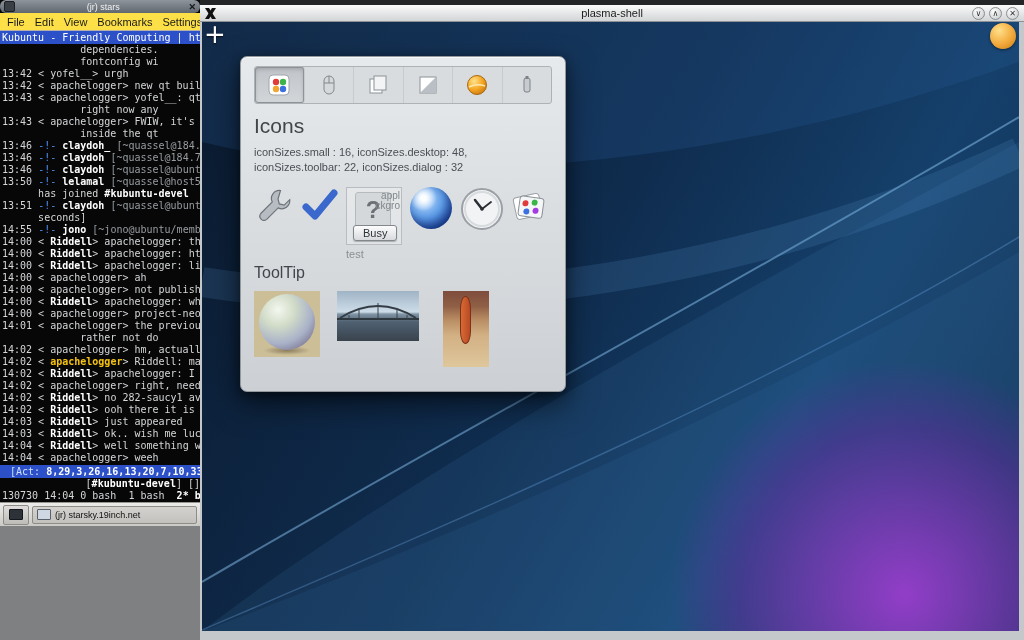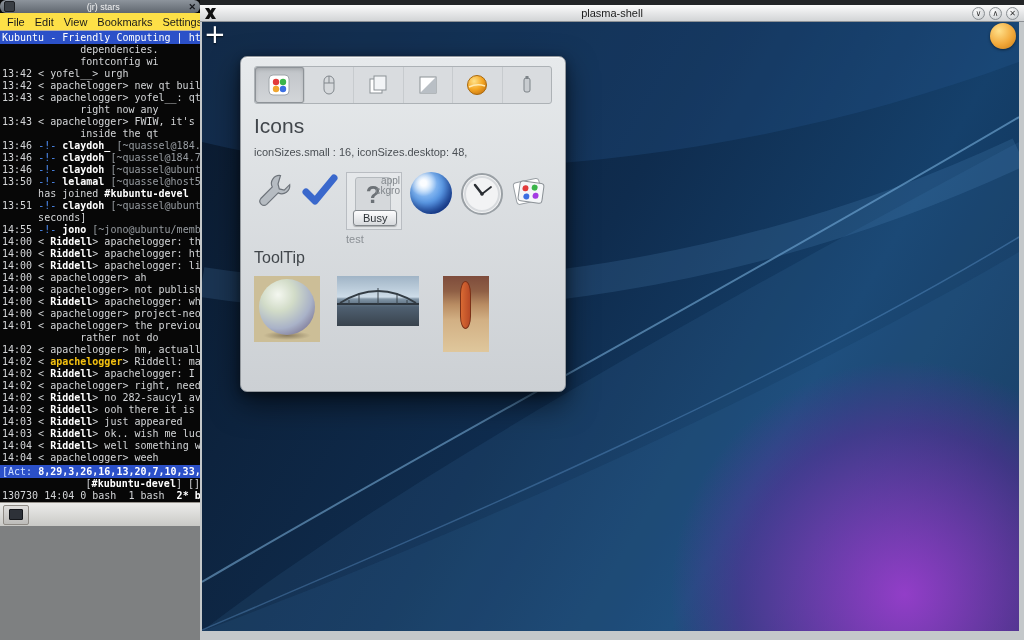--- a/index.html
+++ b/index.html
@@ -18,21 +18,21 @@
   .term-lines{flex:1;padding-left:2px;overflow:hidden;}
   .tline{white-space:pre;overflow:hidden;height:12px;}
   .act-bar{background:#2b50c8;height:13px;line-height:13px;padding-left:2px;white-space:pre;overflow:hidden;flex:0 0 auto;}
   .input-bar,.screen-status{height:12px;line-height:12px;padding-left:2px;white-space:pre;overflow:hidden;color:#d4d6d8;flex:0 0 auto;text-align:right;}
   .sg-n{color:#d4d6d8;}
   .sg-b{color:#ffffff;font-weight:bold;}
   .sg-j{color:#4f8ff7;}
   .sg-h{color:#989da2;}
   .sg-y{color:#f5c211;font-weight:bold;}
   .sg-ch{color:#ffffff;font-weight:bold;}
-  .sg-sb{color:#cfe0ff;}
+  .sg-sb{color:#cfe0ff;margin-left:8px;}
   .sg-num{color:#ffffff;font-weight:bold;}
 
   
   .taskbar{position:absolute;left:0;top:502px;width:200px;height:24px;background:linear-gradient(#ececea,#c9c9c6);border-top:1px solid #98948e;display:flex;align-items:center;gap:3px;padding:0 3px;box-sizing:border-box;}
   .tb-iconbtn{width:24px;height:18px;background:linear-gradient(#dedddb,#bdbcb9);border:1px solid #8f8b85;border-radius:2px;display:flex;align-items:center;justify-content:center;flex:0 0 auto;}
   .mini-term{width:12px;height:9px;background:#2d3138;border:1px solid #14161a;border-radius:1px;}
   .tb-mainbtn{flex:1;height:18px;background:linear-gradient(#d3d2cf,#c2c1be);border:1px solid #8f8b85;border-radius:2px;display:flex;align-items:center;gap:4px;padding:0 4px;font-size:9px;color:#111;overflow:hidden;white-space:nowrap;box-sizing:border-box;}
   .mini-screen{width:12px;height:9px;background:#cfd8e2;border:1px solid #5a6068;border-radius:1px;flex:0 0 auto;}
   .desktop-left{position:absolute;left:0;top:526px;width:200px;height:114px;background:#7e8081;}
 
@@ -139,20 +139,24 @@
     <div class="act-bar"><span class="sg-sb">[Act: </span><span class="sg-num">8,29,3,26,16,13,20,7,10,33,1</span></div>
     <div class="input-bar"><span class="sg-n">[</span><span class="sg-b">#kubuntu-devel</span><span class="sg-n">] []</span></div>
     <div class="screen-status"><span class="sg-n">130730 14:04 0 bash  1 bash  </span><span class="sg-b">2* bash</span></div>
   </div>
 </div>
 
 <div class="taskbar">
   <div class="tb-iconbtn">
     <span class="mini-term"></span>
   </div>
+  <div class="tb-mainbtn">
+    <span class="mini-screen"></span>
+    <span>(jr) starsky.19inch.net</span>
+  </div>
 </div>
 <div class="desktop-left"></div>
 
 <div class="pwindow">
   <div class="p-titlebar">
     <span class="x11">
       <svg width="11" height="11" viewBox="0 0 11 11">
           <path d="M0 0 L4 0 L11 11 L7 11 Z" fill="#111"></path>
           <path d="M11 0 L7 0 L0 11 L4 11 Z" fill="#111"></path>
         </svg>
@@ -226,20 +230,21 @@
             <rect x="8" y="4" width="6" height="14" rx="2" fill="#c8ccd0" stroke="#7d8388"></rect>
             <rect x="9.5" y="2" width="3" height="3" fill="#7d8388"></rect>
           </svg>
         </div>
       </div>
 
       <div class="dlg-heading">Icons</div>
 
       <div class="dlg-desc">
         <div>iconSizes.small : 16, iconSizes.desktop: 48,</div>
+        <div>iconSizes.toolbar: 22, iconSizes.dialog : 32</div>
       </div>
 
       <div class="icon-row">
         <svg class="gap-a" width="38" height="38" viewBox="0 0 38 38">
           <path d="M26.5 3.5 a8 8 0 0 0 -8.2 11.5 L6.8 26.5 a4.2 4.2 0 0 0 5.9 5.9 L24.2 20.9 a8 8 0 0 0 11.5 -8.2 l-5.5 5.5 -4.9 -1.3 -1.3 -4.9 z" fill="#b6bcc2" stroke="#6d737a" stroke-width="1.2"></path>
         </svg>
         <svg class="gap-b" width="36" height="36" viewBox="0 0 36 36">
           <path d="M4 20 L13 29 L32 6" fill="none" stroke="#3a68cc" stroke-width="7" stroke-linecap="round" stroke-linejoin="round"></path>
         </svg>
         <div class="busy-col gap-c">

